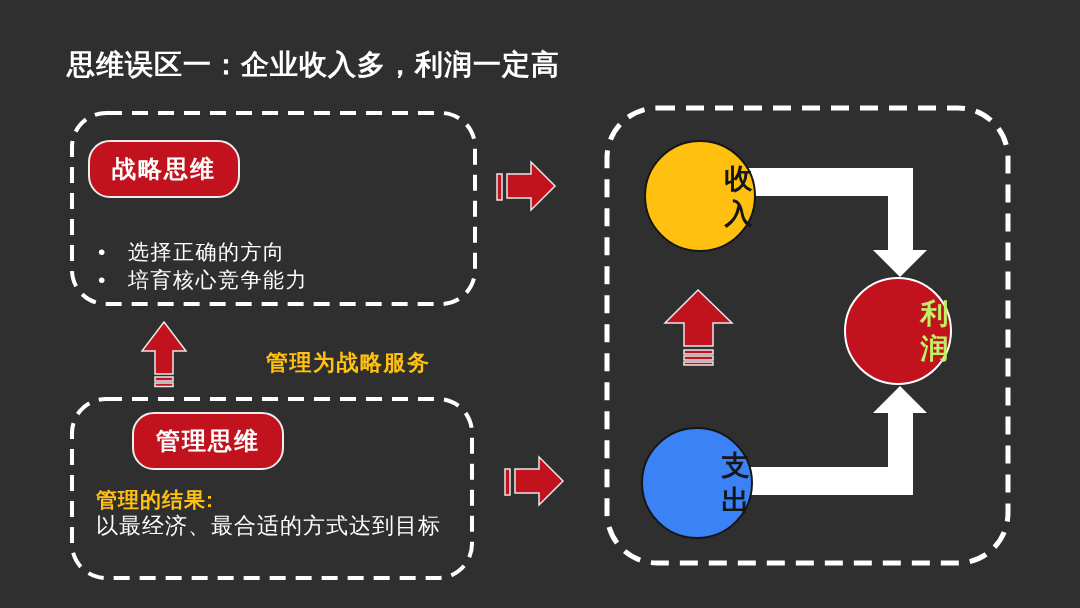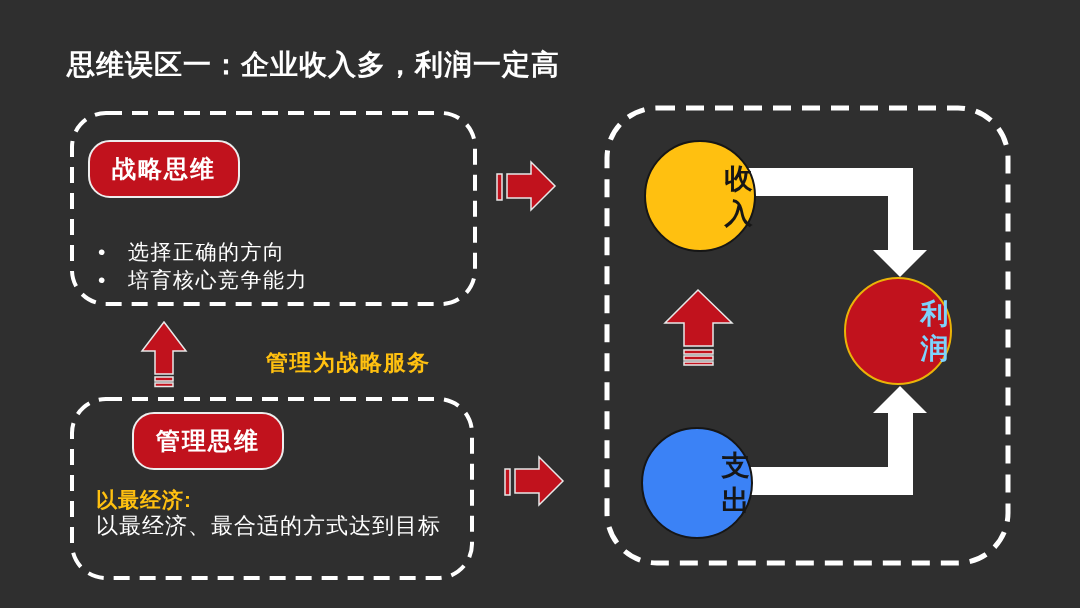--- a/index.html
+++ b/index.html
@@ -59,21 +59,21 @@
   .circle .stack{
     width:1.1em;
     word-break:break-all;
     line-height:1.25;
   }
   .circle-income{left:644px;top:140px;width:112px;height:112px;
     background:#FFC010;border:2.5px solid #161616;color:#161616;}
   .circle-expense{left:641px;top:427px;width:112px;height:112px;
     background:#3b82f6;border:2.5px solid #161616;color:#161616;}
   .circle-profit{left:844px;top:277px;width:108px;height:108px;
-    background:#C1121D;border:2px solid #eab308;color:#7dd3fc;}
+    background:#C1121D;border:2px solid #ffffff;color:#bef264;}
 </style>
 </head>
 <body>
 
 <div class="slide">
 
   <svg class="layer" viewBox="0 0 1080 608">
 
     <rect x="72" y="113" width="403" height="191" rx="34" fill="none" stroke="#FFFFFF" stroke-width="4" stroke-dasharray="16 10"></rect>
     <rect x="72" y="399" width="400" height="179" rx="34" fill="none" stroke="#FFFFFF" stroke-width="4" stroke-dasharray="16 10"></rect>
@@ -123,21 +123,21 @@
       <span>培育核心竞争能力</span>
     </div>
   </div>
 
   <div class="abs arrow-caption">管理为战略服务</div>
 
   <div class="abs pill pill-management">
     <span>管理思维</span>
   </div>
 
-  <div class="abs result-heading heading-management">以最经济:</div>
+  <div class="abs result-heading heading-management">管理的结果:</div>
 
   <div class="abs mgmt-body">以最经济、最合适的方式达到目标</div>
 
   <div class="abs circle circle-income">
     <span class="stack">收入</span>
   </div>
 
   <div class="abs circle circle-expense">
     <span class="stack">支出</span>
   </div>

